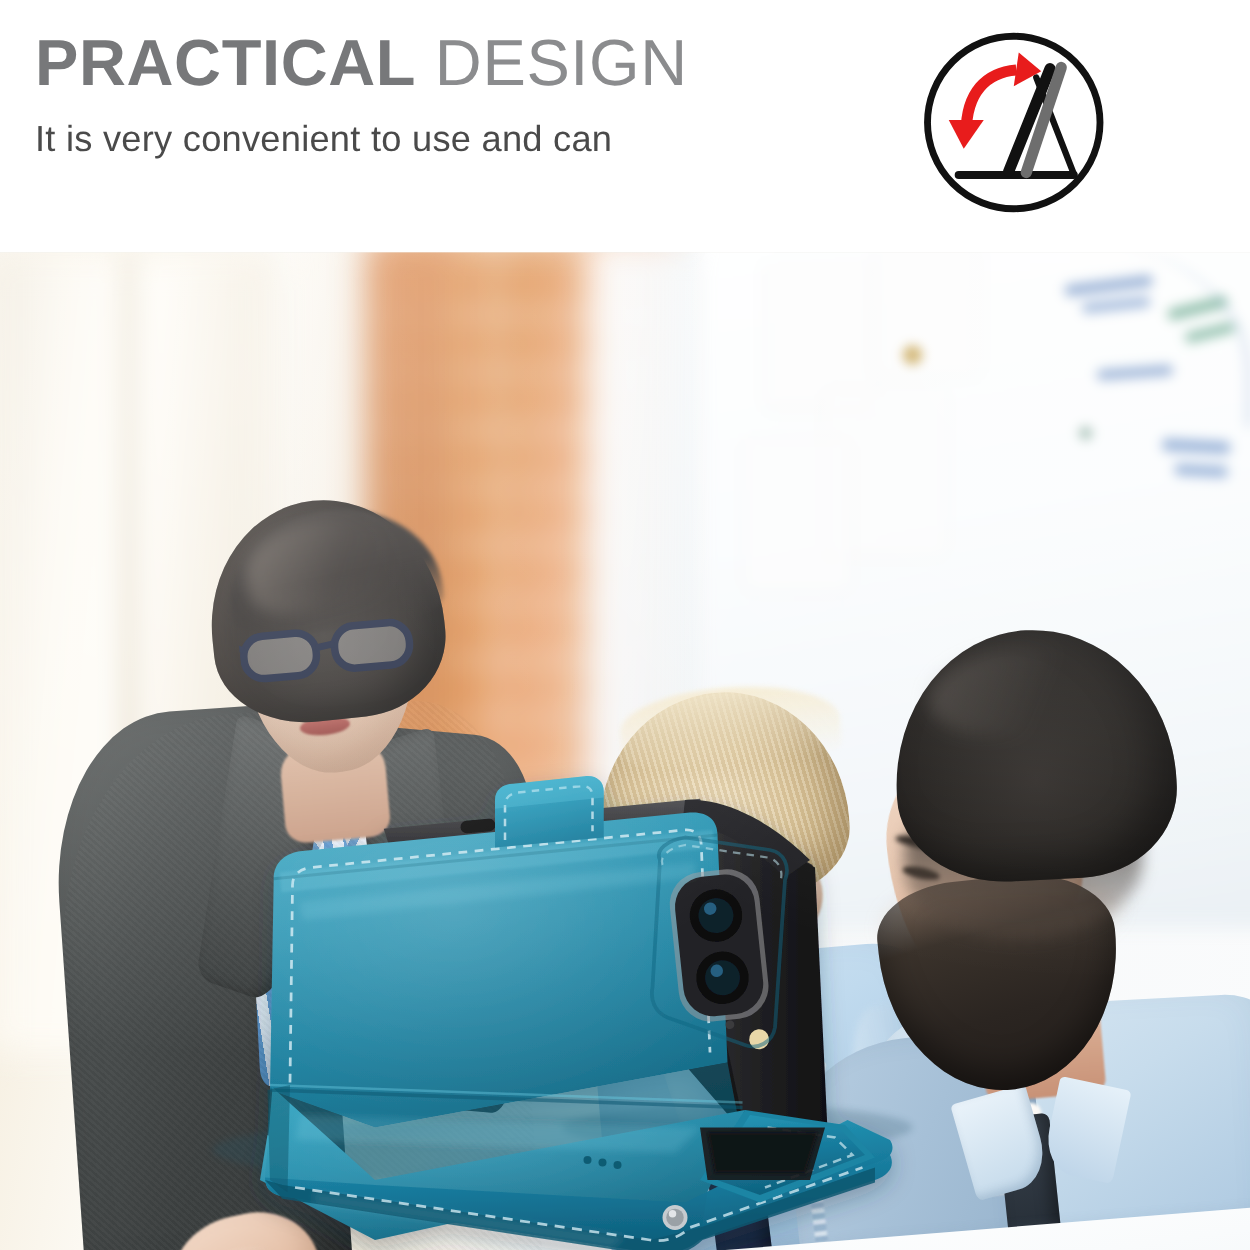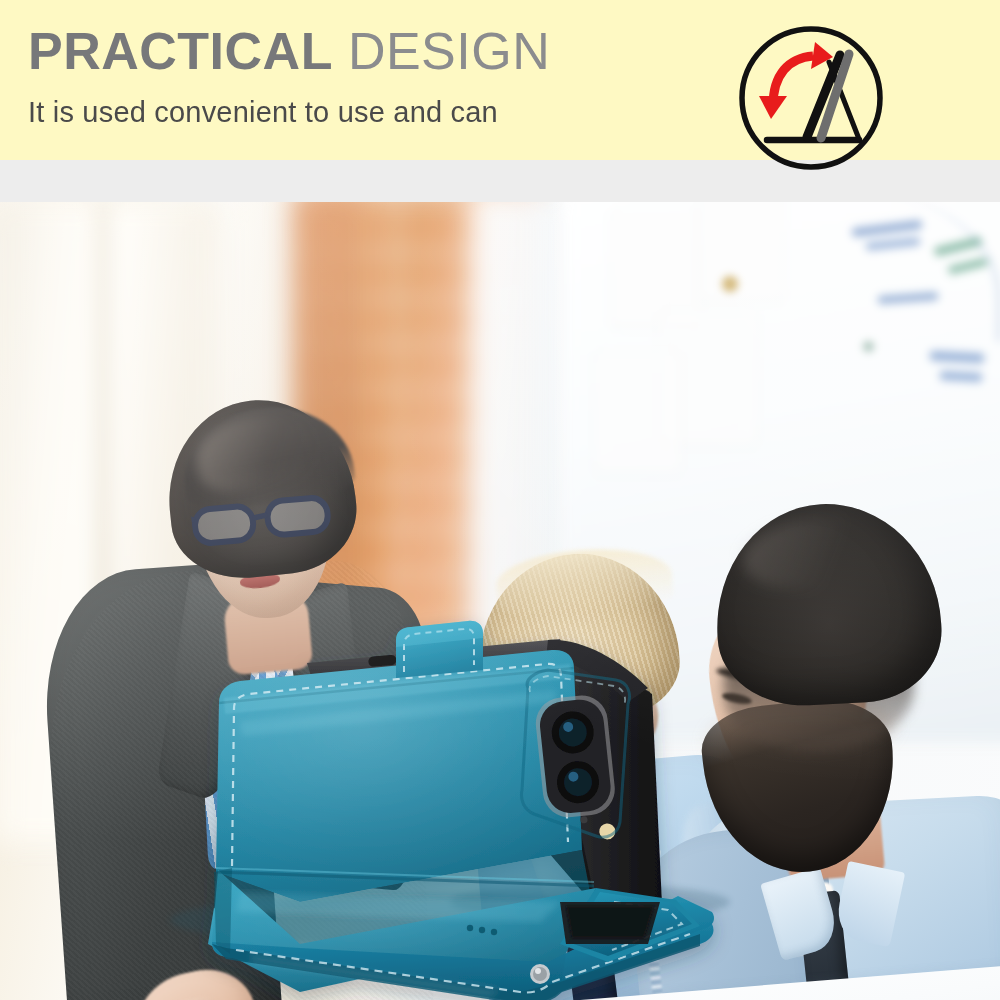--- a/index.html
+++ b/index.html
@@ -5,22 +5,22 @@
   * { margin:0; padding:0; box-sizing:border-box; }
   html,body { width:1000px; height:1000px; overflow:hidden; }
   body {
     font-family:"Liberation Sans", sans-serif;
     background:#ededed;
   }
   .page { position:relative; width:1000px; height:1000px; }
 
   
   .header {
-    position:absolute; left:0; top:0; width:1000px; height:160px;
-    background:#fef9c3;
+    position:absolute; left:0; top:0; width:1000px; height:202px;
+    background:#ffffff;
   }
   .header-text { position:absolute; left:28px; top:20px; width:660px; }
   .headline {
     font-size:52px; line-height:62px; letter-spacing:0.5px; white-space:nowrap;
   }
   .headline .hl-strong { font-weight:bold; color:#77787a; }
   .headline .hl-light  { font-weight:normal; color:#8b8c8e; }
   .subline {
     margin-top:10px;
     font-size:29px; line-height:40px; font-weight:300; color:#4a4a4a;
@@ -420,21 +420,21 @@
 
 <div class="page">
 
   <div class="header">
 
     <div class="header-text">
       <div class="headline">
         <span class="hl-strong">PRACTICAL</span><span>&nbsp;</span><span class="hl-light">DESIGN</span>
       </div>
       <div class="subline">
-        <span>It is used convenient to use and can</span>
+        <span>It is very convenient to use and can</span>
       </div>
     </div>
 
     <div class="header-icon">
       <svg viewBox="0 0 148 152" xmlns="http://www.w3.org/2000/svg">
         <circle cx="74" cy="76" r="69" fill="none" stroke="#111111" stroke-width="5.5"></circle>
 
         <path d="M30 118 L122 118" stroke="#111111" stroke-width="6.5" stroke-linecap="round" fill="none"></path>
 
         <path d="M92 40 L122 117" stroke="#111111" stroke-width="5" stroke-linecap="round" fill="none"></path>

